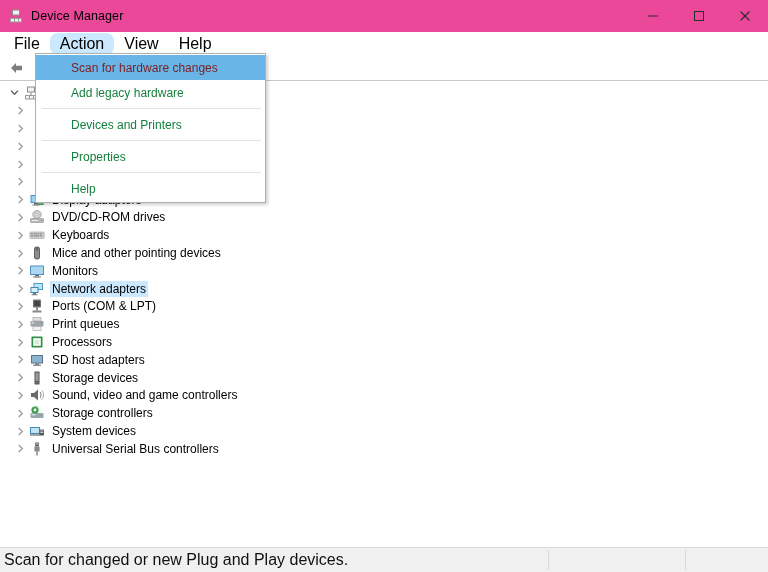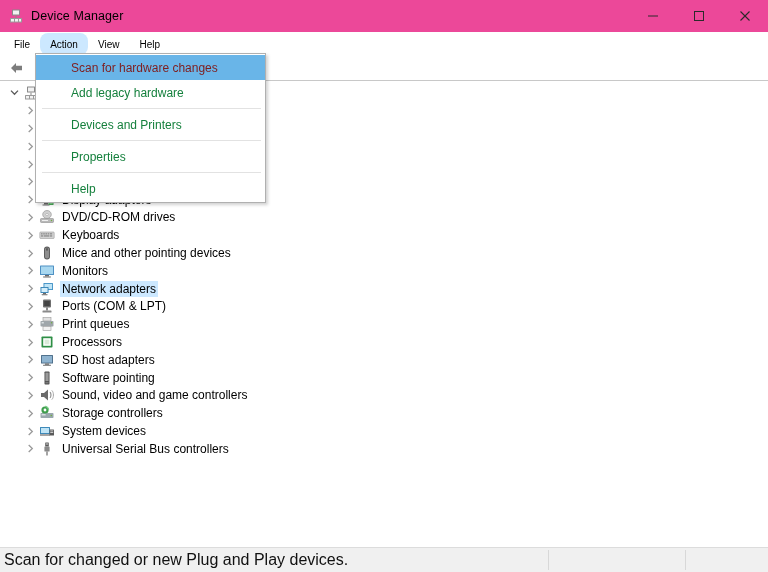--- a/index.html
+++ b/index.html
@@ -25,21 +25,21 @@
   .wincontrols{position:absolute;right:0;top:0;height:32px;display:flex;}
   .wc{width:46px;height:32px;display:flex;align-items:center;justify-content:center;}
   .wc svg{display:block;}
 
   
   .menubar{
     height:22px;flex:0 0 22px;background:#ffffff;
     display:flex;align-items:stretch;padding-left:4px;
   }
   .menubar-item{
-    padding:0 10px;display:flex;align-items:center;font-size:10px;color:#000;
+    padding:0 10px;display:flex;align-items:center;font-size:16px;color:#000;
   }
   .menubar-item.active{background:#cce8ff;border-radius:8px;}
 
   
   .toolbar{
     height:26px;flex:0 0 26px;background:#ffffff;
     display:flex;align-items:center;padding-left:5px;position:relative;
   }
   .toolbar::after{
     content:"";position:absolute;left:0;right:0;bottom:0;height:1px;background:#c8c8c8;
@@ -56,21 +56,21 @@
     height:17.8px;display:flex;align-items:center;padding-left:22px;
     position:relative;white-space:nowrap;
   }
   .row .twisty{
     width:16px;height:16px;flex:0 0 16px;display:flex;align-items:center;justify-content:center;
     margin-right:1px;
   }
   .row .ico{width:16px;height:16px;flex:0 0 16px;position:relative;margin-right:5px;}
   .row .lbl{font-size:12px;color:#000;line-height:16px;padding:0 2px;}
   .row.root{padding-left:6px;}
-  .row.child{padding-left:22px;}
+  .row.child{padding-left:12px;}
   .row.selected .lbl{background:#cce8ff;}
 
   
   .statusbar{
     height:24px;flex:0 0 24px;background:#f0f0f0;
     border-top:1px solid #dcdcdc;
     display:flex;align-items:center;position:relative;
   }
   .sb-text{padding-left:4px;font-size:16px;color:#111;}
   .sb-div{position:absolute;top:2px;bottom:2px;width:1px;background:#d8d8d8;}
@@ -401,21 +401,21 @@
               <path d="M2.7 1 L6.3 4.5 L2.7 8" fill="none" stroke="#9a9a9a" stroke-width="1.3"></path>
             </svg>
           </span>
         <span class="ico">
           <svg width="16" height="16" viewBox="0 0 16 16">
             <rect x="5.5" y="1.5" width="5" height="13" rx="0.8" fill="#4f4f4f"></rect>
             <rect x="6.4" y="2.6" width="3.2" height="8.5" fill="#9a9a9a"></rect>
             <rect x="6.4" y="12" width="3.2" height="1.4" fill="#7a7a7a"></rect>
           </svg>
         </span>
-        <span class="lbl">Software pointing</span>
+        <span class="lbl">Storage devices</span>
       </div>
 
       <div class="row child">
         <span class="twisty">
             <svg width="9" height="9" viewBox="0 0 9 9">
               <path d="M2.7 1 L6.3 4.5 L2.7 8" fill="none" stroke="#9a9a9a" stroke-width="1.3"></path>
             </svg>
           </span>
         <span class="ico">
           <svg width="16" height="16" viewBox="0 0 16 16">

